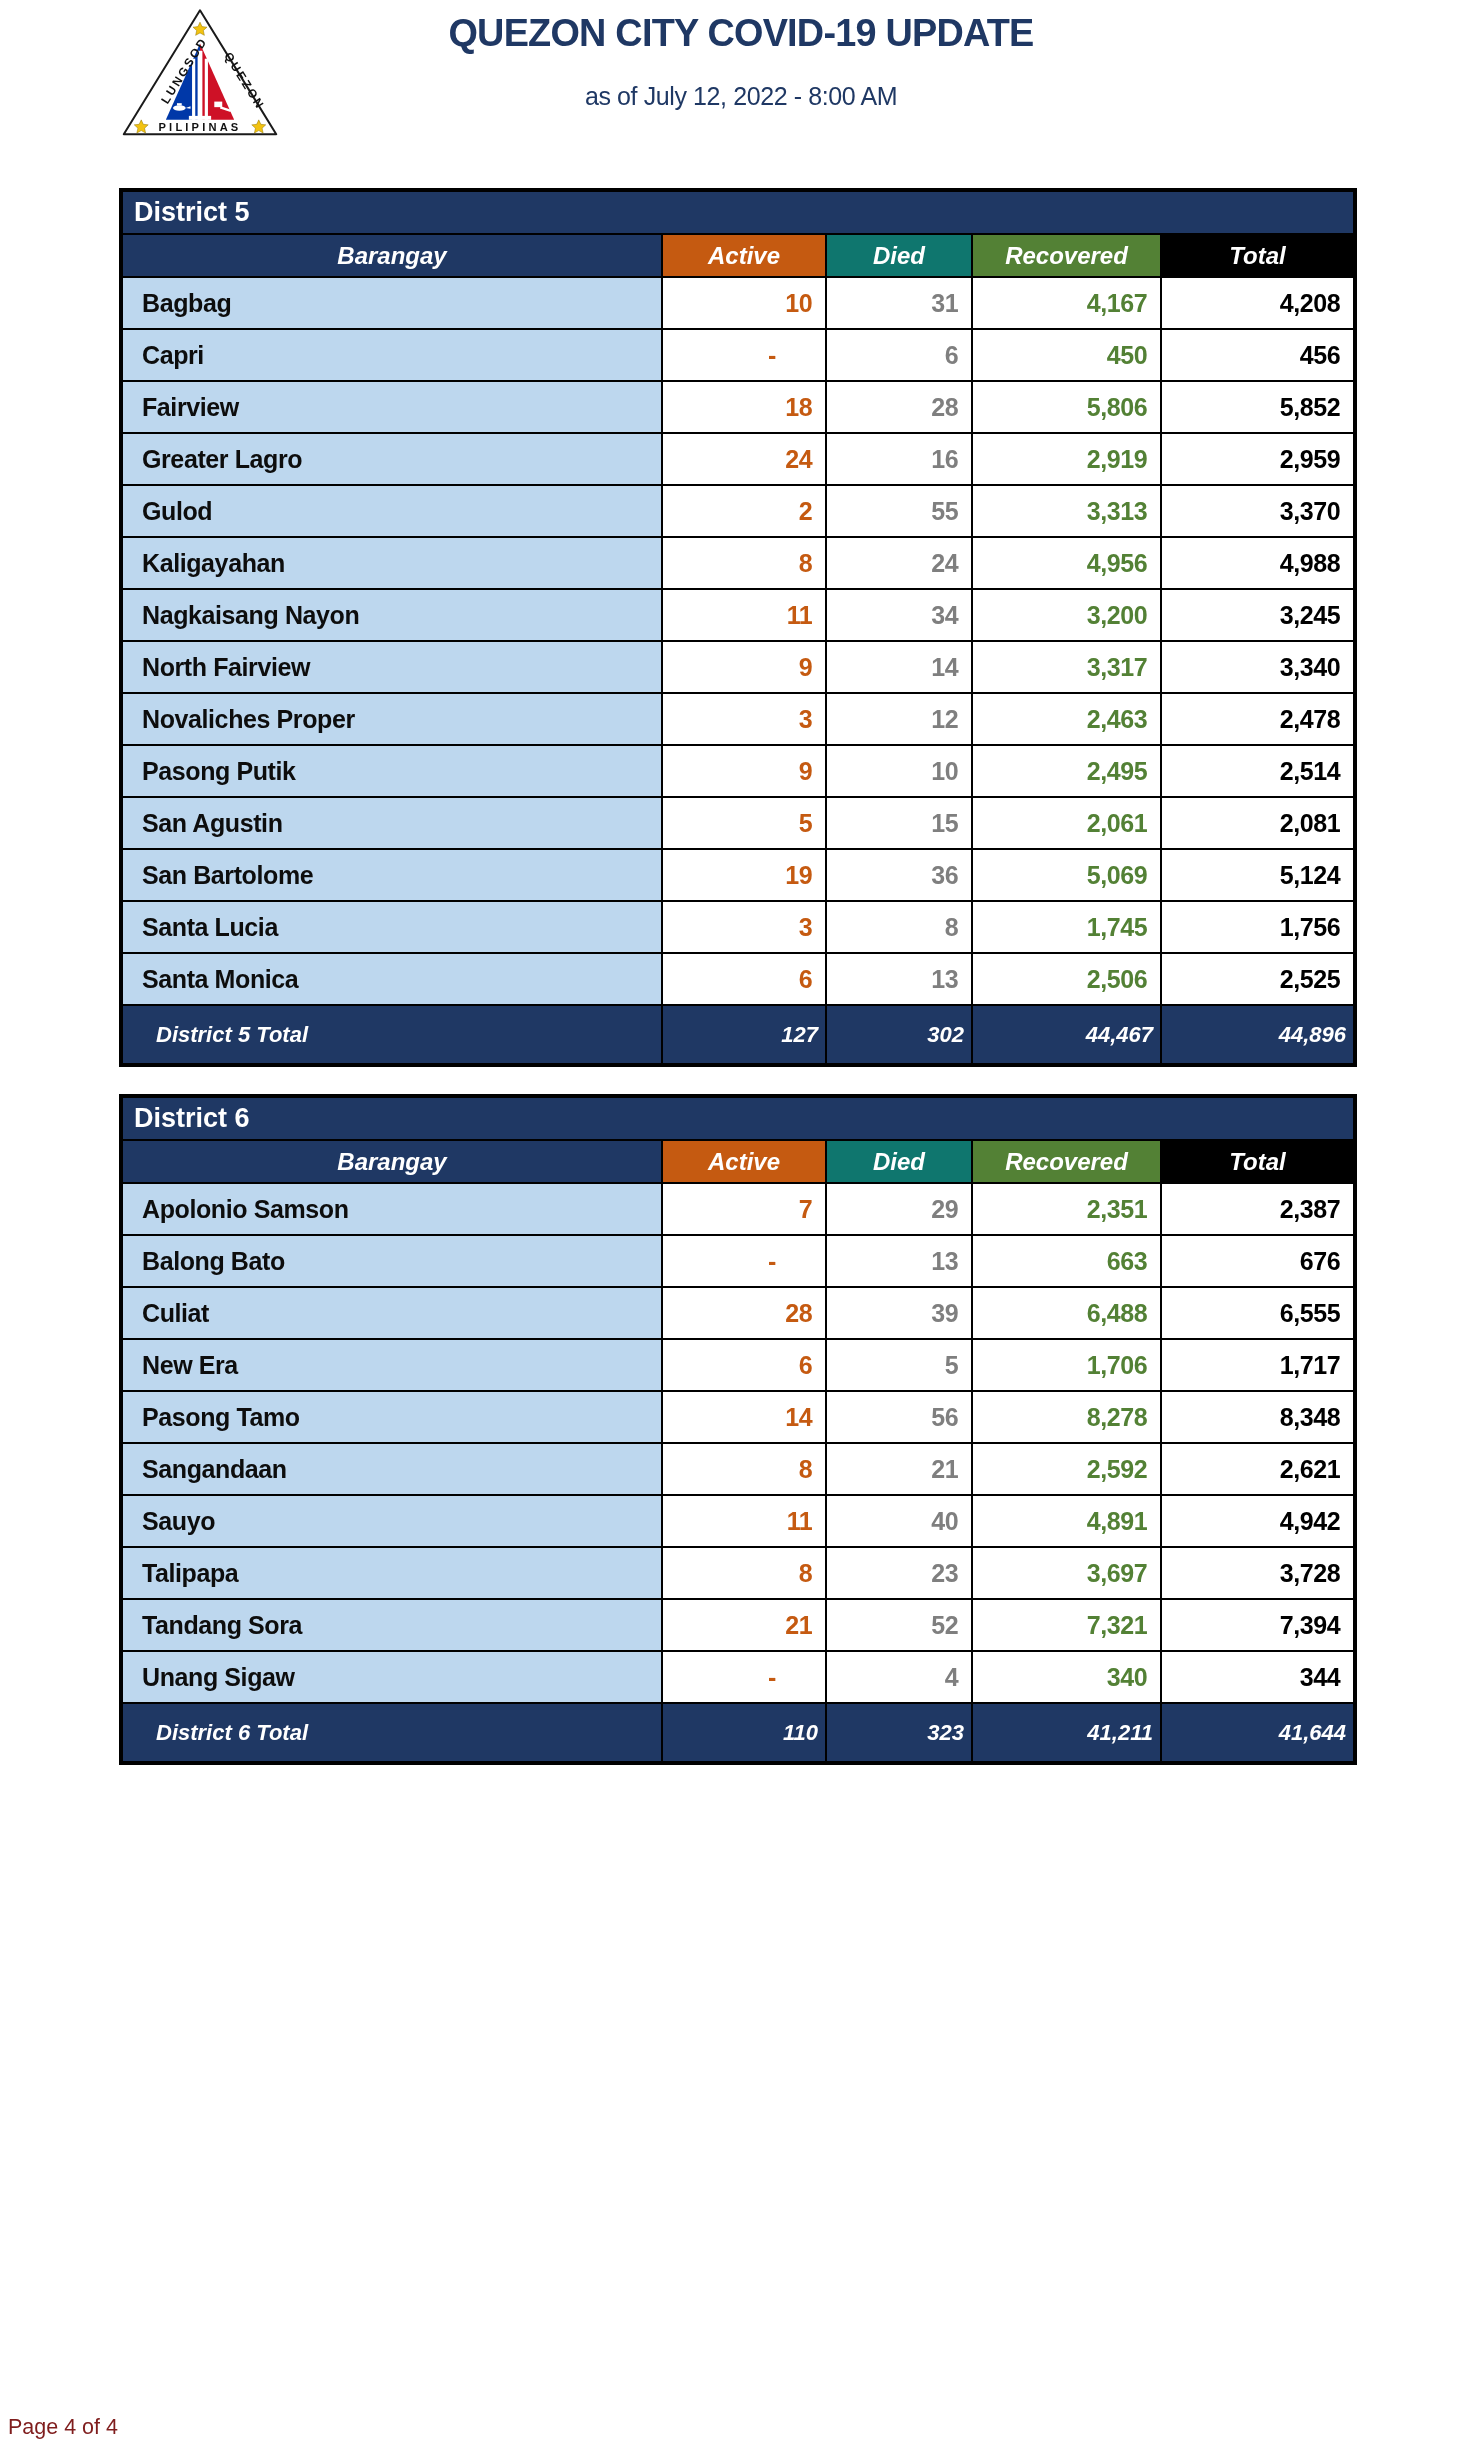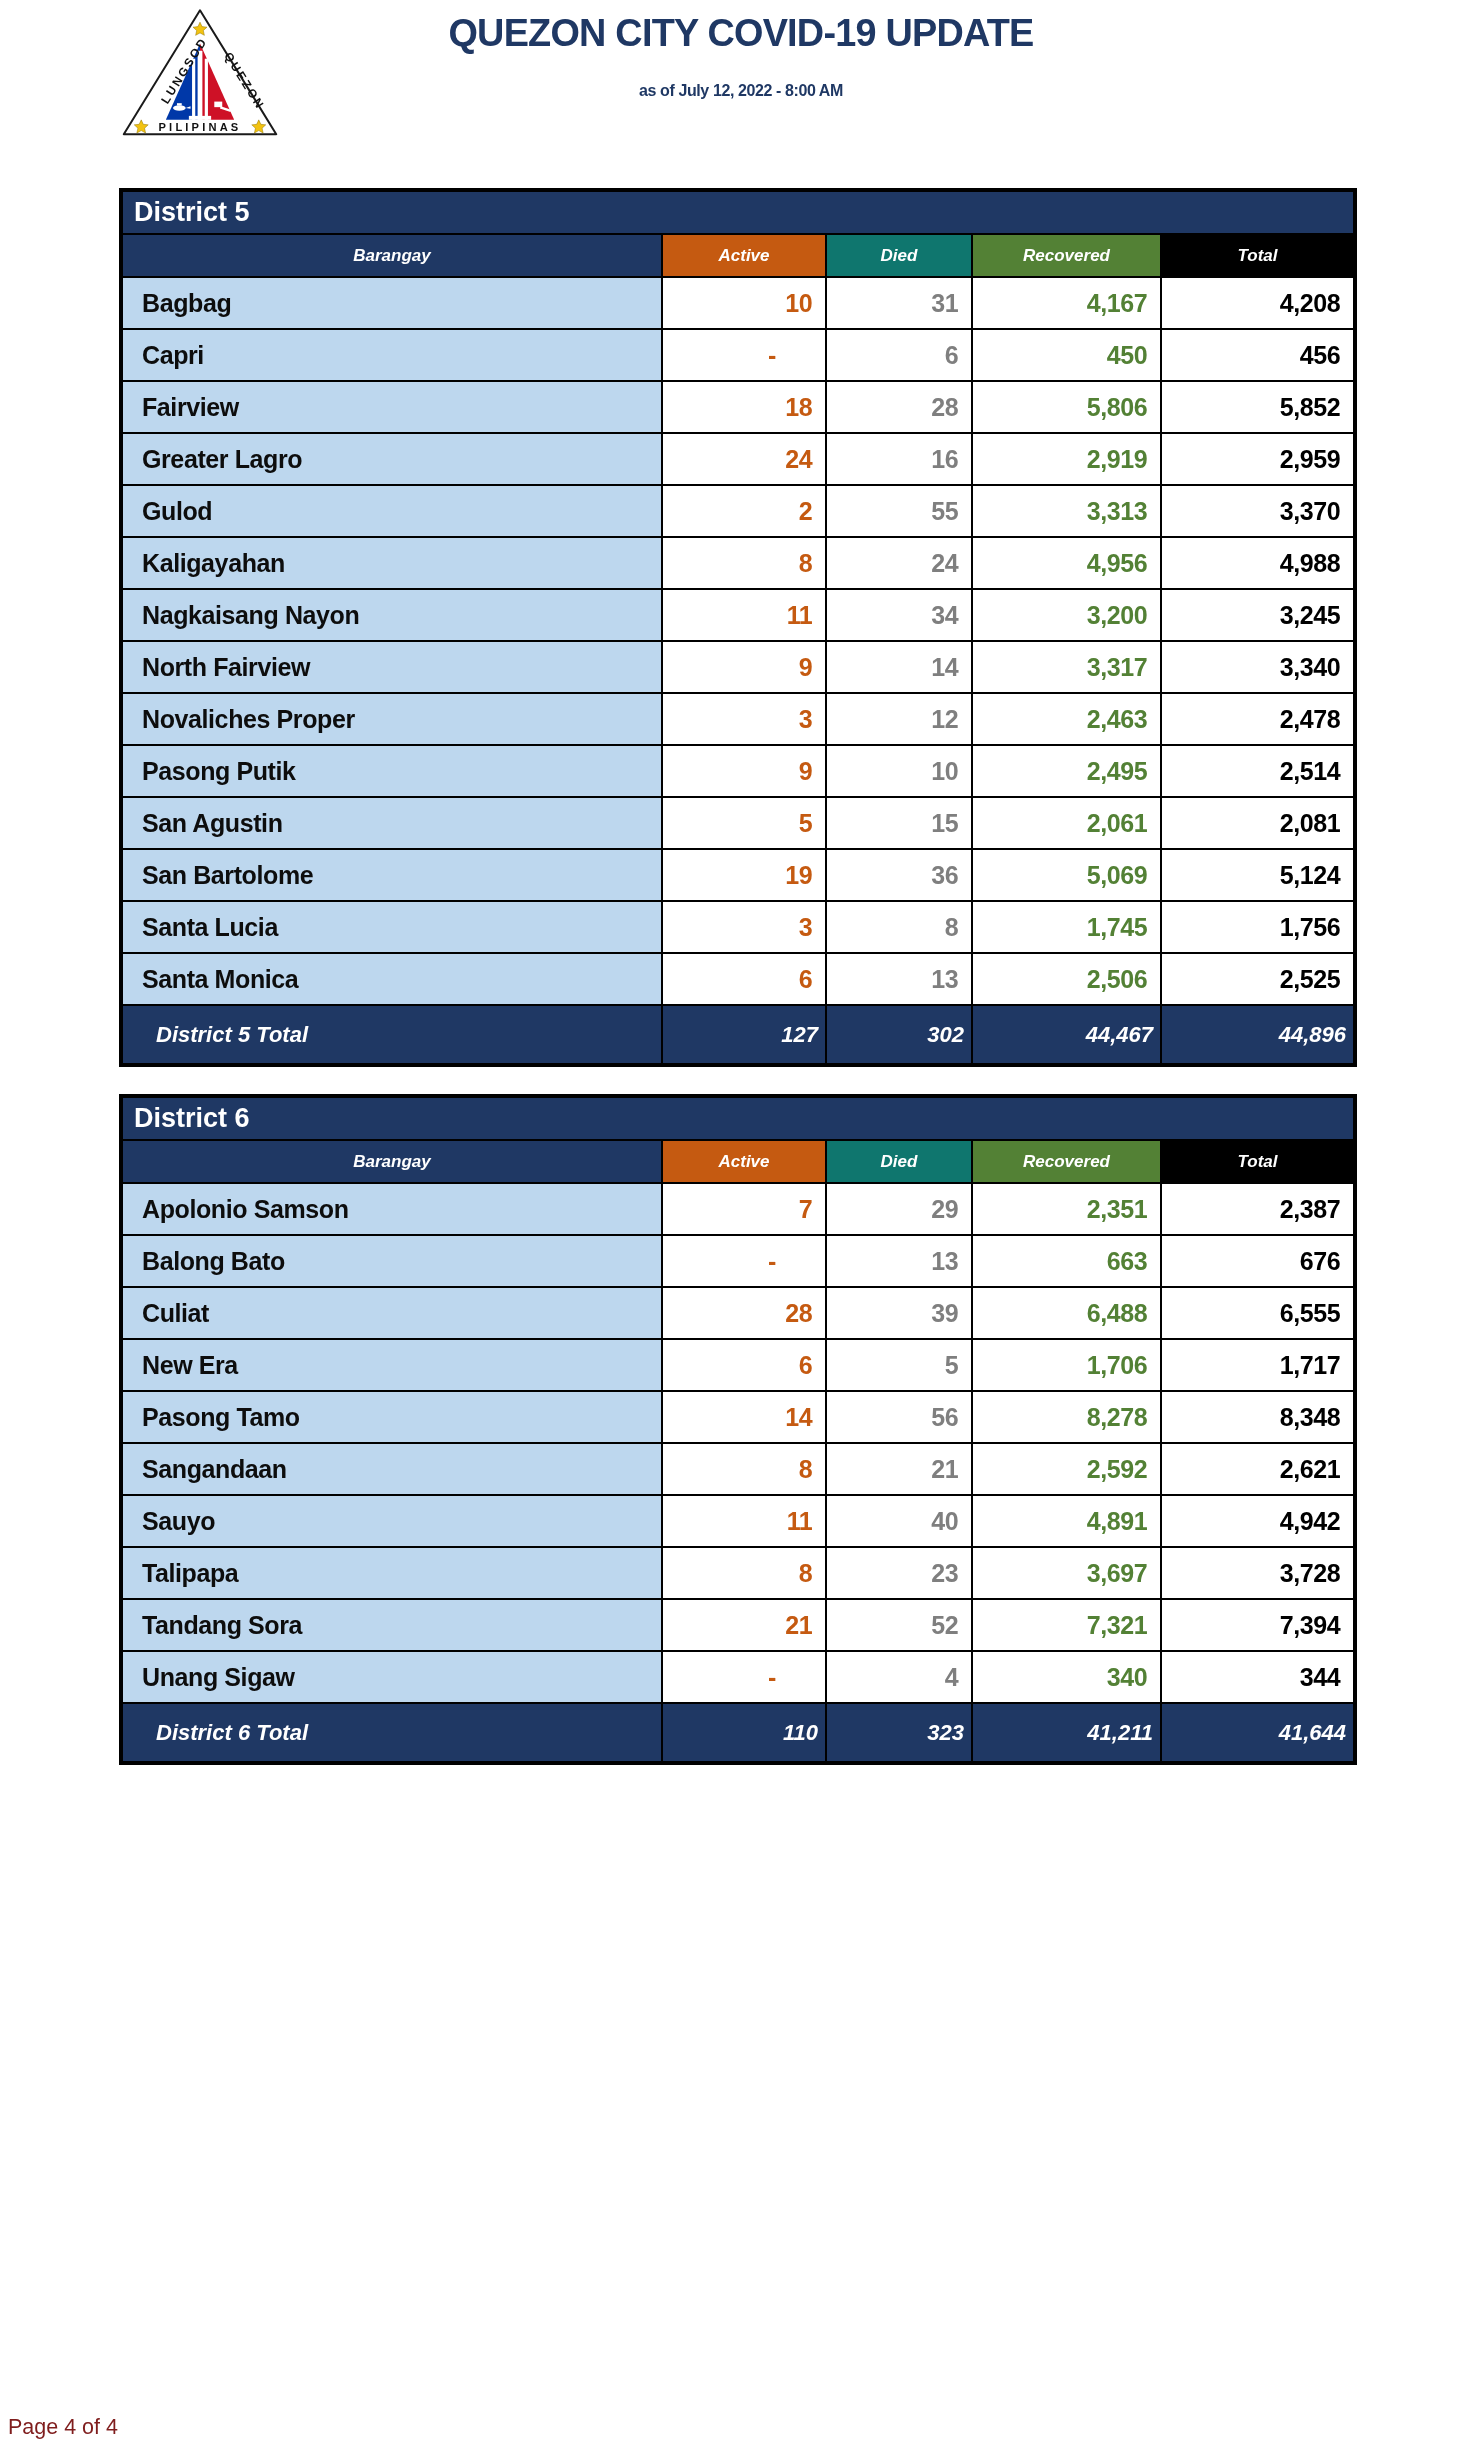--- a/index.html
+++ b/index.html
@@ -22,38 +22,38 @@
   .doc-header{position:relative;width:100%;height:151px;}
   .seal{position:absolute;left:119px;top:6.4px;}
   .titles{position:absolute;left:0;top:11px;width:100%;text-align:center;}
   .doc-title{
     margin:0;color:var(--title-navy);
     font-size:39px;font-weight:bold;letter-spacing:-0.8px;
     transform:scaleX(0.97);
   }
   .doc-subtitle{
     margin:27px 0 0 0;color:var(--title-navy);
-    font-size:16px;font-weight:bold;letter-spacing:-0.4px;
+    font-size:25px;font-weight:normal;letter-spacing:-0.4px;
   }
   
   table.district{
     border-collapse:collapse;table-layout:fixed;
     margin-left:119px;width:1086px;
     border:4.8px solid #000;
   }
   table.district td, table.district th{
     border:2.4px solid #000;overflow:hidden;white-space:nowrap;
   }
   .t1{margin-top:37px;}
   .t2{margin-top:27px;}
   tr.district-bar th{
     background:var(--navy);color:#fff;text-align:left;
     font-size:27px;font-weight:bold;height:44px;padding-left:11px;
   }
-  tr.col-head th{height:43px;font-size:17px;font-weight:bold;font-style:italic;color:#fff;text-align:center;}
+  tr.col-head th{height:43px;font-size:24px;font-weight:bold;font-style:italic;color:#fff;text-align:center;}
   th.h-barangay{background:var(--navy);}
   th.h-active{background:var(--active-orange);}
   th.h-died{background:#0f766e;}
   th.h-recovered{background:var(--recovered-green);}
   th.h-total{background:#000;}
   tbody td{height:52px;font-size:25px;font-weight:bold;letter-spacing:-0.4px;background:#fff;}
   td.cell-name{background:var(--light-blue);color:#0d0d0d;text-align:left;padding-left:19px;}
   td.cell-num{text-align:right;padding-right:12.7px;}
   td.c-active{color:var(--active-orange);}
   td.c-died{color:var(--died-gray);}

